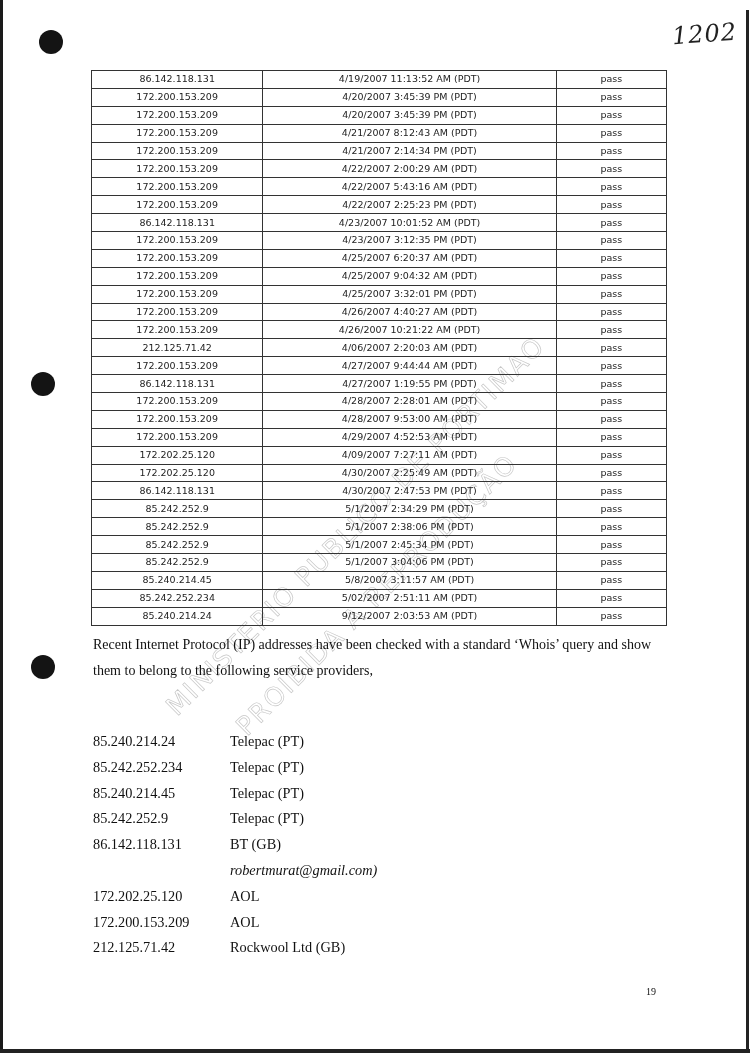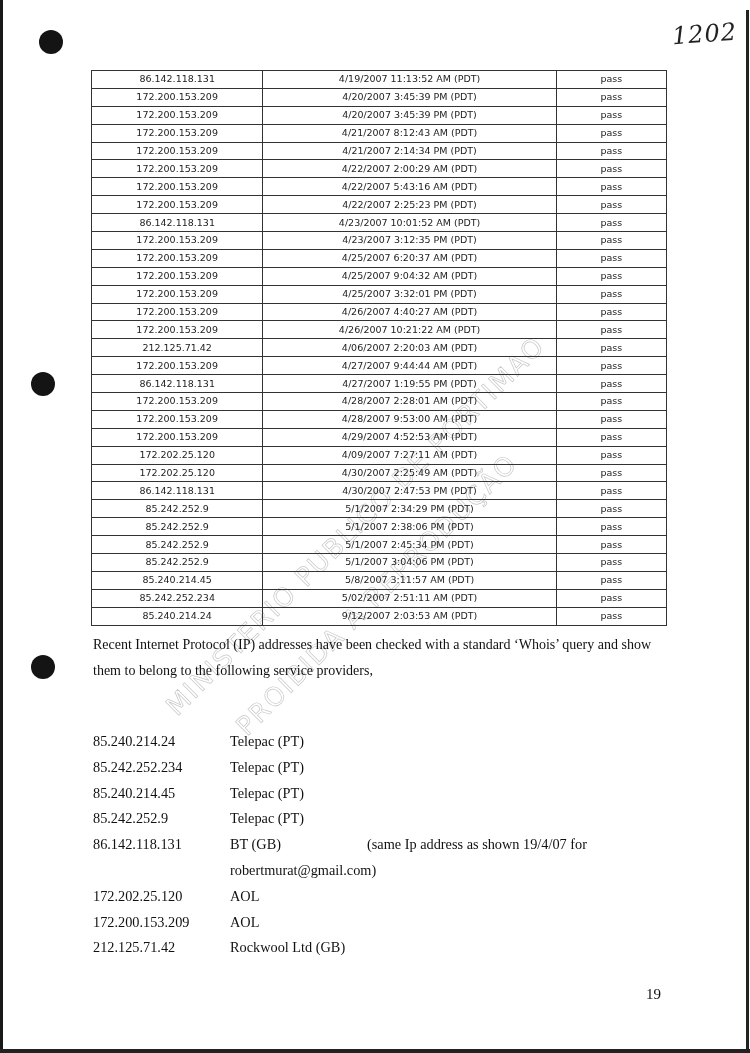--- a/index.html
+++ b/index.html
@@ -42,23 +42,23 @@
     font-size: 14px; line-height: 26px;
   }
   .providers {
     position: absolute; left: 93px; top: 729px; width: 580px;
     font-size: 14.3px;
   }
   .prov-row { position: relative; height: 25.8px; line-height: 24px; }
   .prov-ip { position: absolute; left: 0; }
   .prov-name { position: absolute; left: 137px; }
   .prov-note { position: absolute; left: 274px; }
-  .prov-cont { position: absolute; left: 137px; }
-
-  .page-number { position: absolute; left: 646px; top: 986px; font-size: 15px; }
+  .prov-cont { position: absolute; left: 137px; font-style: italic; }
+
+  .page-number { position: absolute; left: 646px; top: 986px; font-size: 10px; }
 
   .watermark {
     position: absolute; left: 120px; top: 480px;
     font-family: "DejaVu Sans", sans-serif; font-size: 26px;
     color: transparent; -webkit-text-stroke: 0.7px #c8c8c8;
     transform: rotate(-45deg); transform-origin: left top;
     white-space: nowrap; letter-spacing: 2px; pointer-events: none;
   }
   .watermark.w1 { left: 160px; top: 700px; }
   .watermark.w2 { left: 200px; top: 700px; }
@@ -253,21 +253,20 @@
       <span class="prov-ip">85.240.214.45</span>
       <span class="prov-name">Telepac (PT)</span>
     </div>
     <div class="prov-row">
       <span class="prov-ip">85.242.252.9</span>
       <span class="prov-name">Telepac (PT)</span>
     </div>
     <div class="prov-row">
       <span class="prov-ip">86.142.118.131</span>
       <span class="prov-name">BT (GB)</span>
-      <span class="prov-note">(same Ip address as shown 19/4/07 for</span>
     </div>
     <div class="prov-row">
       <span class="prov-cont">robertmurat@gmail.com)</span>
     </div>
     <div class="prov-row">
       <span class="prov-ip">172.202.25.120</span>
       <span class="prov-name">AOL</span>
     </div>
     <div class="prov-row">
       <span class="prov-ip">172.200.153.209</span>

